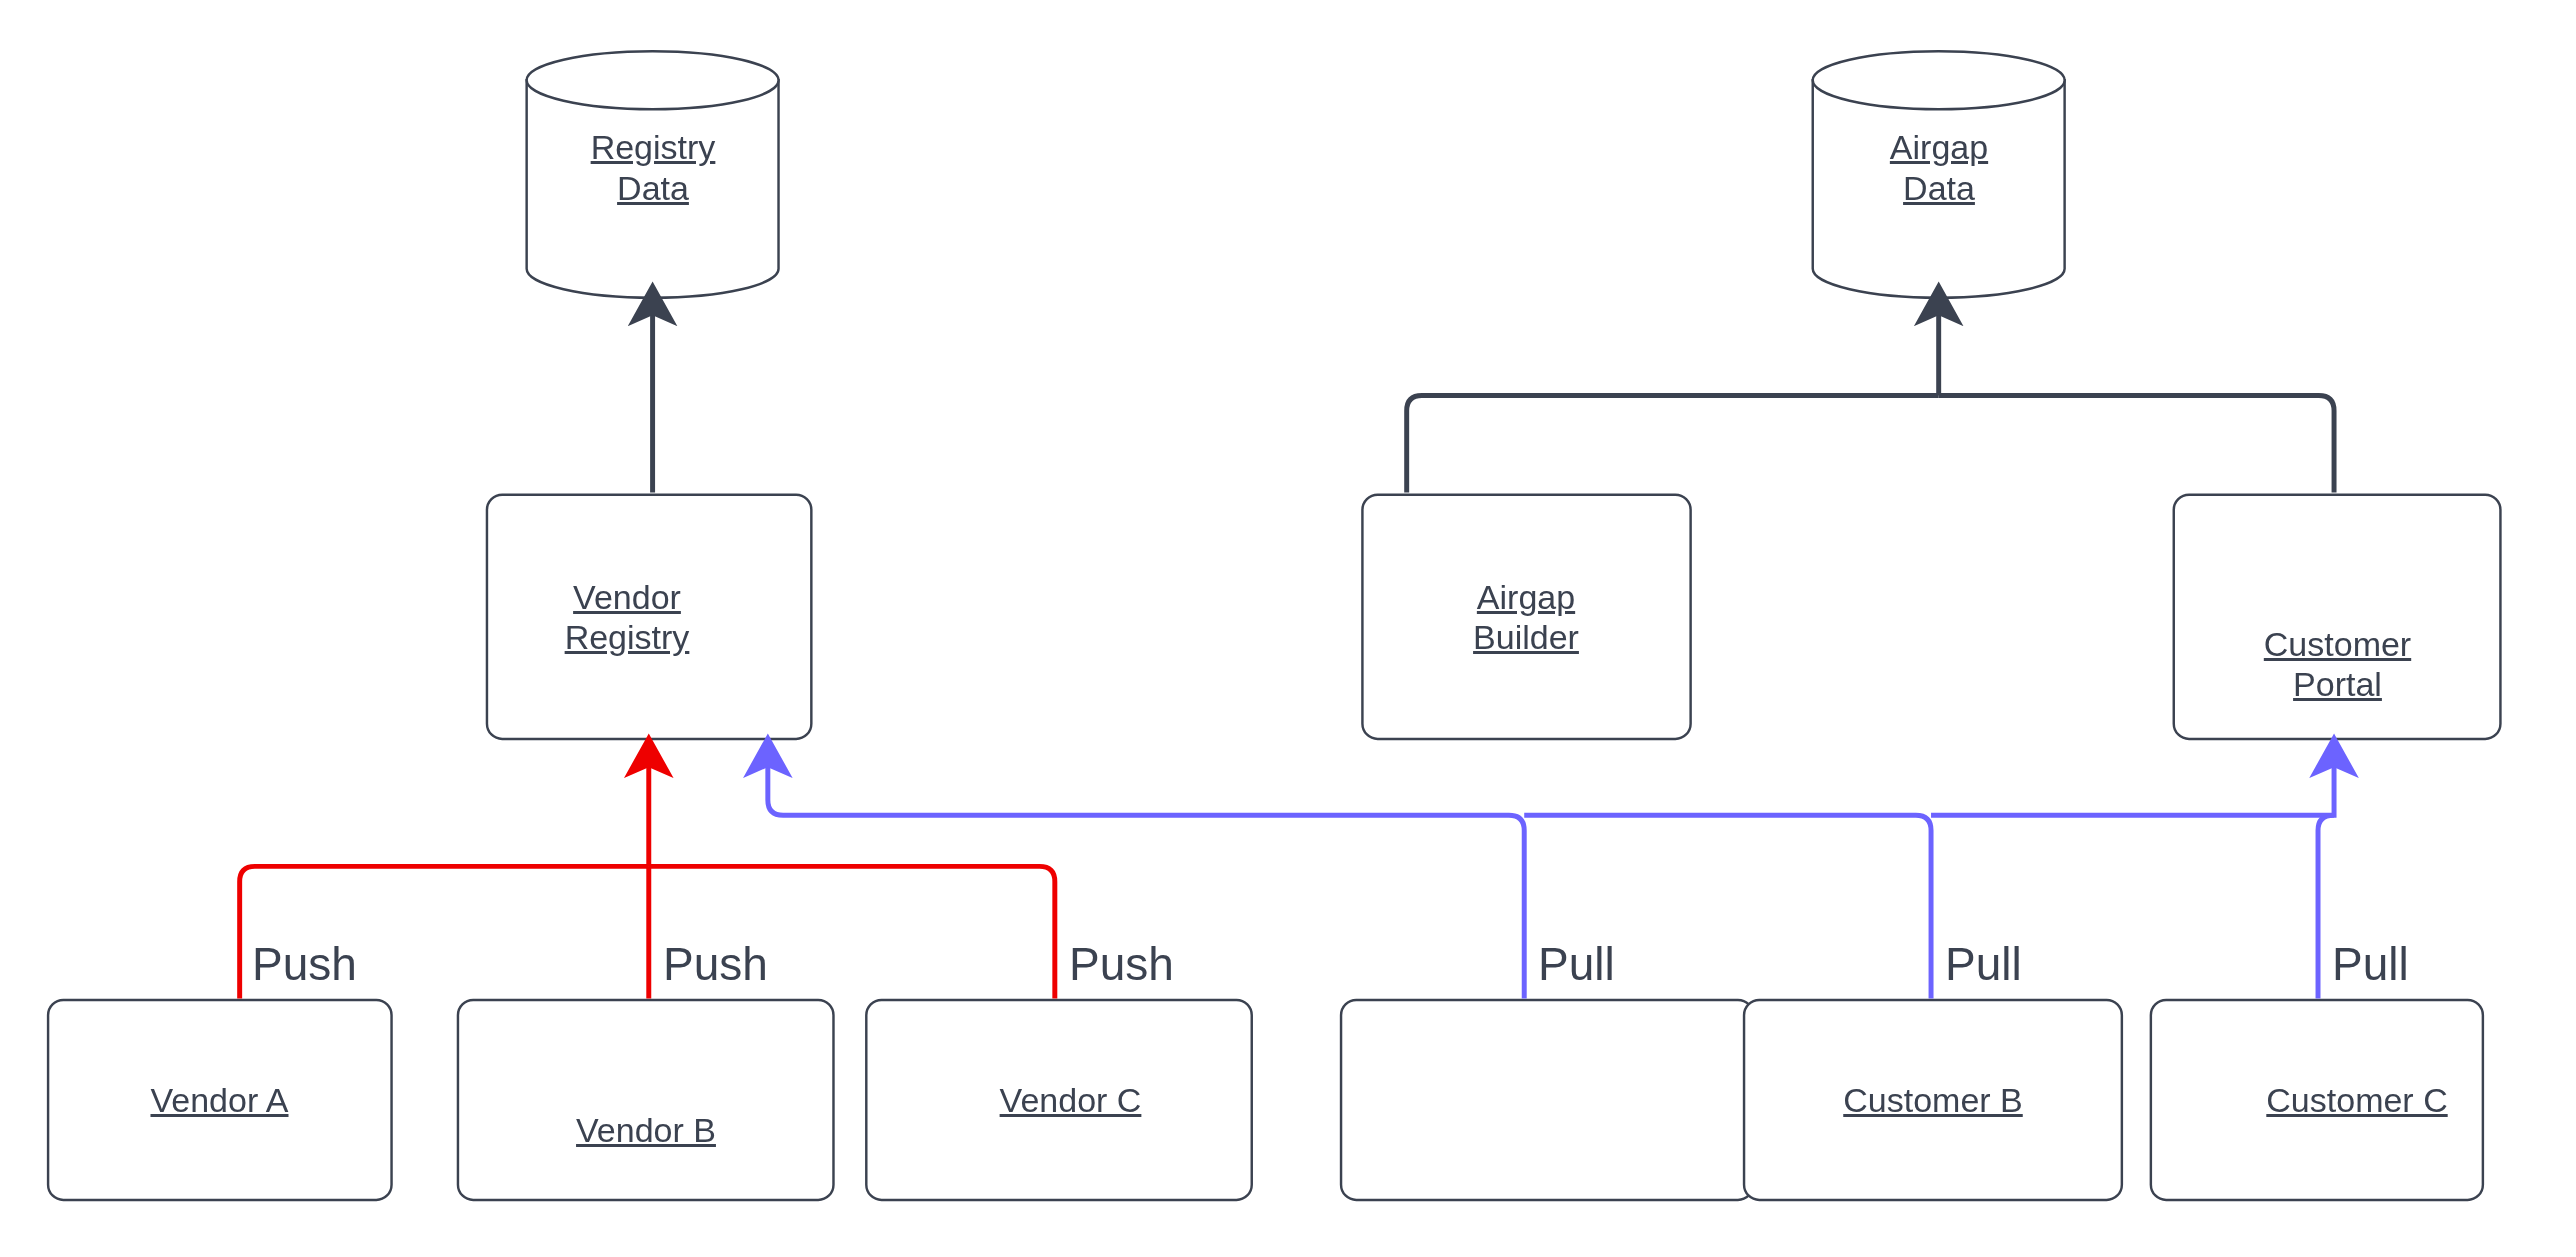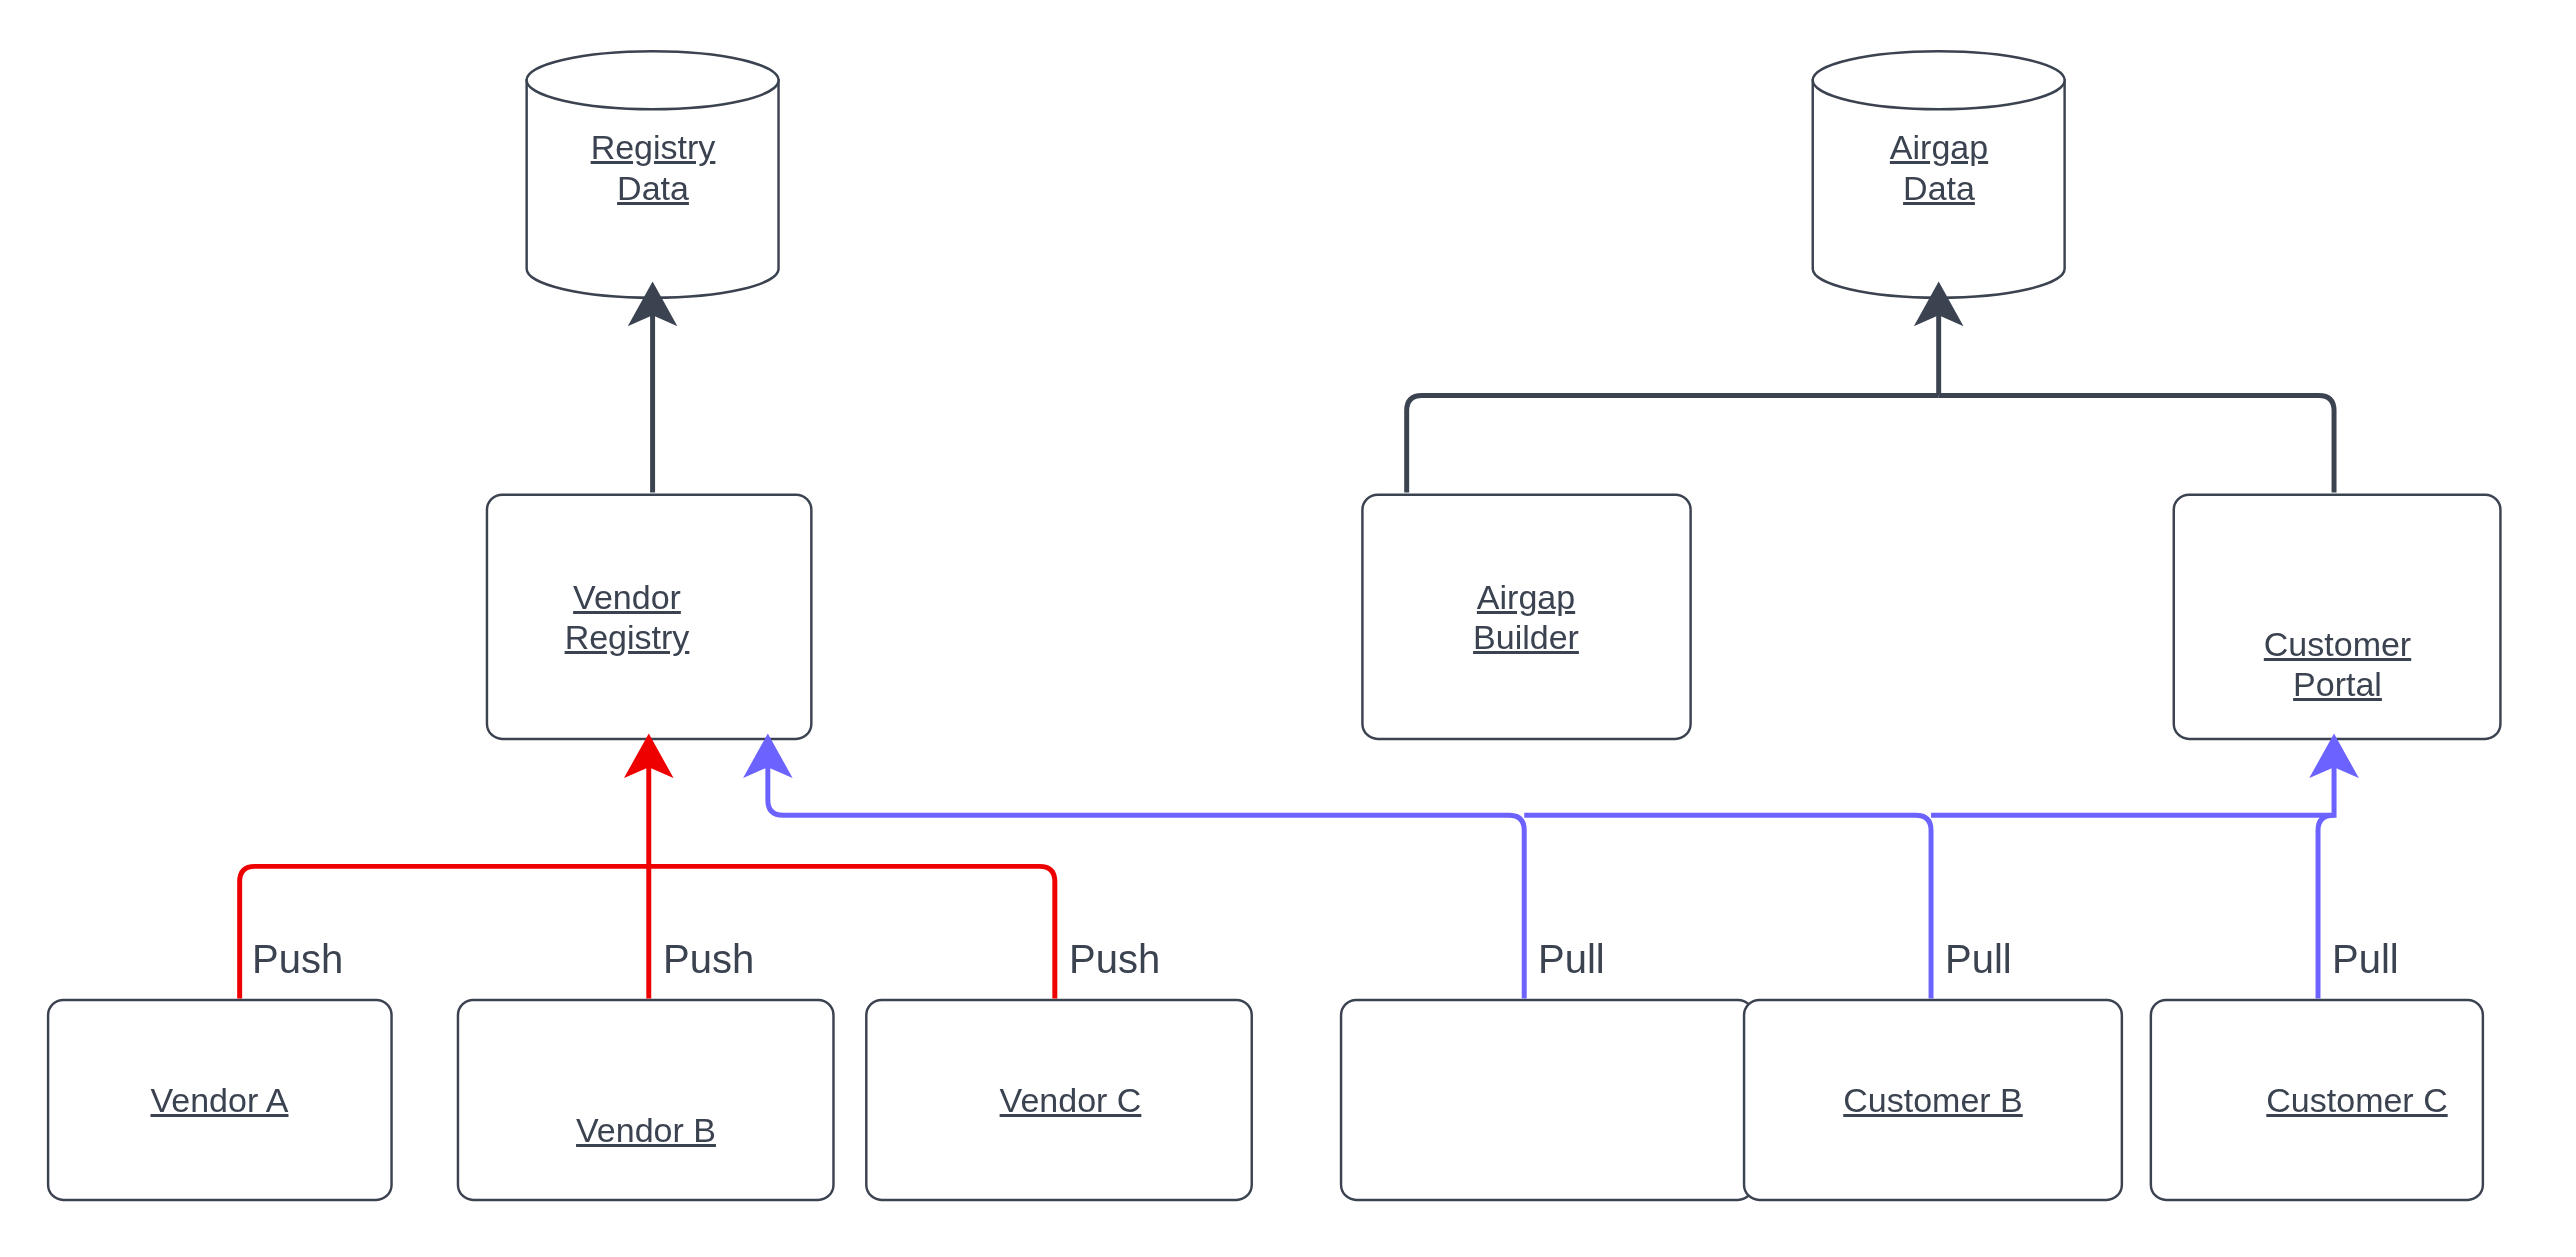--- a/index.html
+++ b/index.html
@@ -14,21 +14,21 @@
     color:#3b4250;
     font-size:34px;
     line-height:1.18;
     pointer-events:none;
     white-space:pre-line;
     text-decoration:underline;
   }
   .edge-label{
     position:absolute;
     color:#3b4250;
-    font-size:40px;
+    font-size:46px;
     white-space:nowrap;
   }
 </style>
 </head>
 <body>
 
 <div id="stage">
 
   <svg class="layer" viewBox="0 0 3375 1648">
     <defs>

